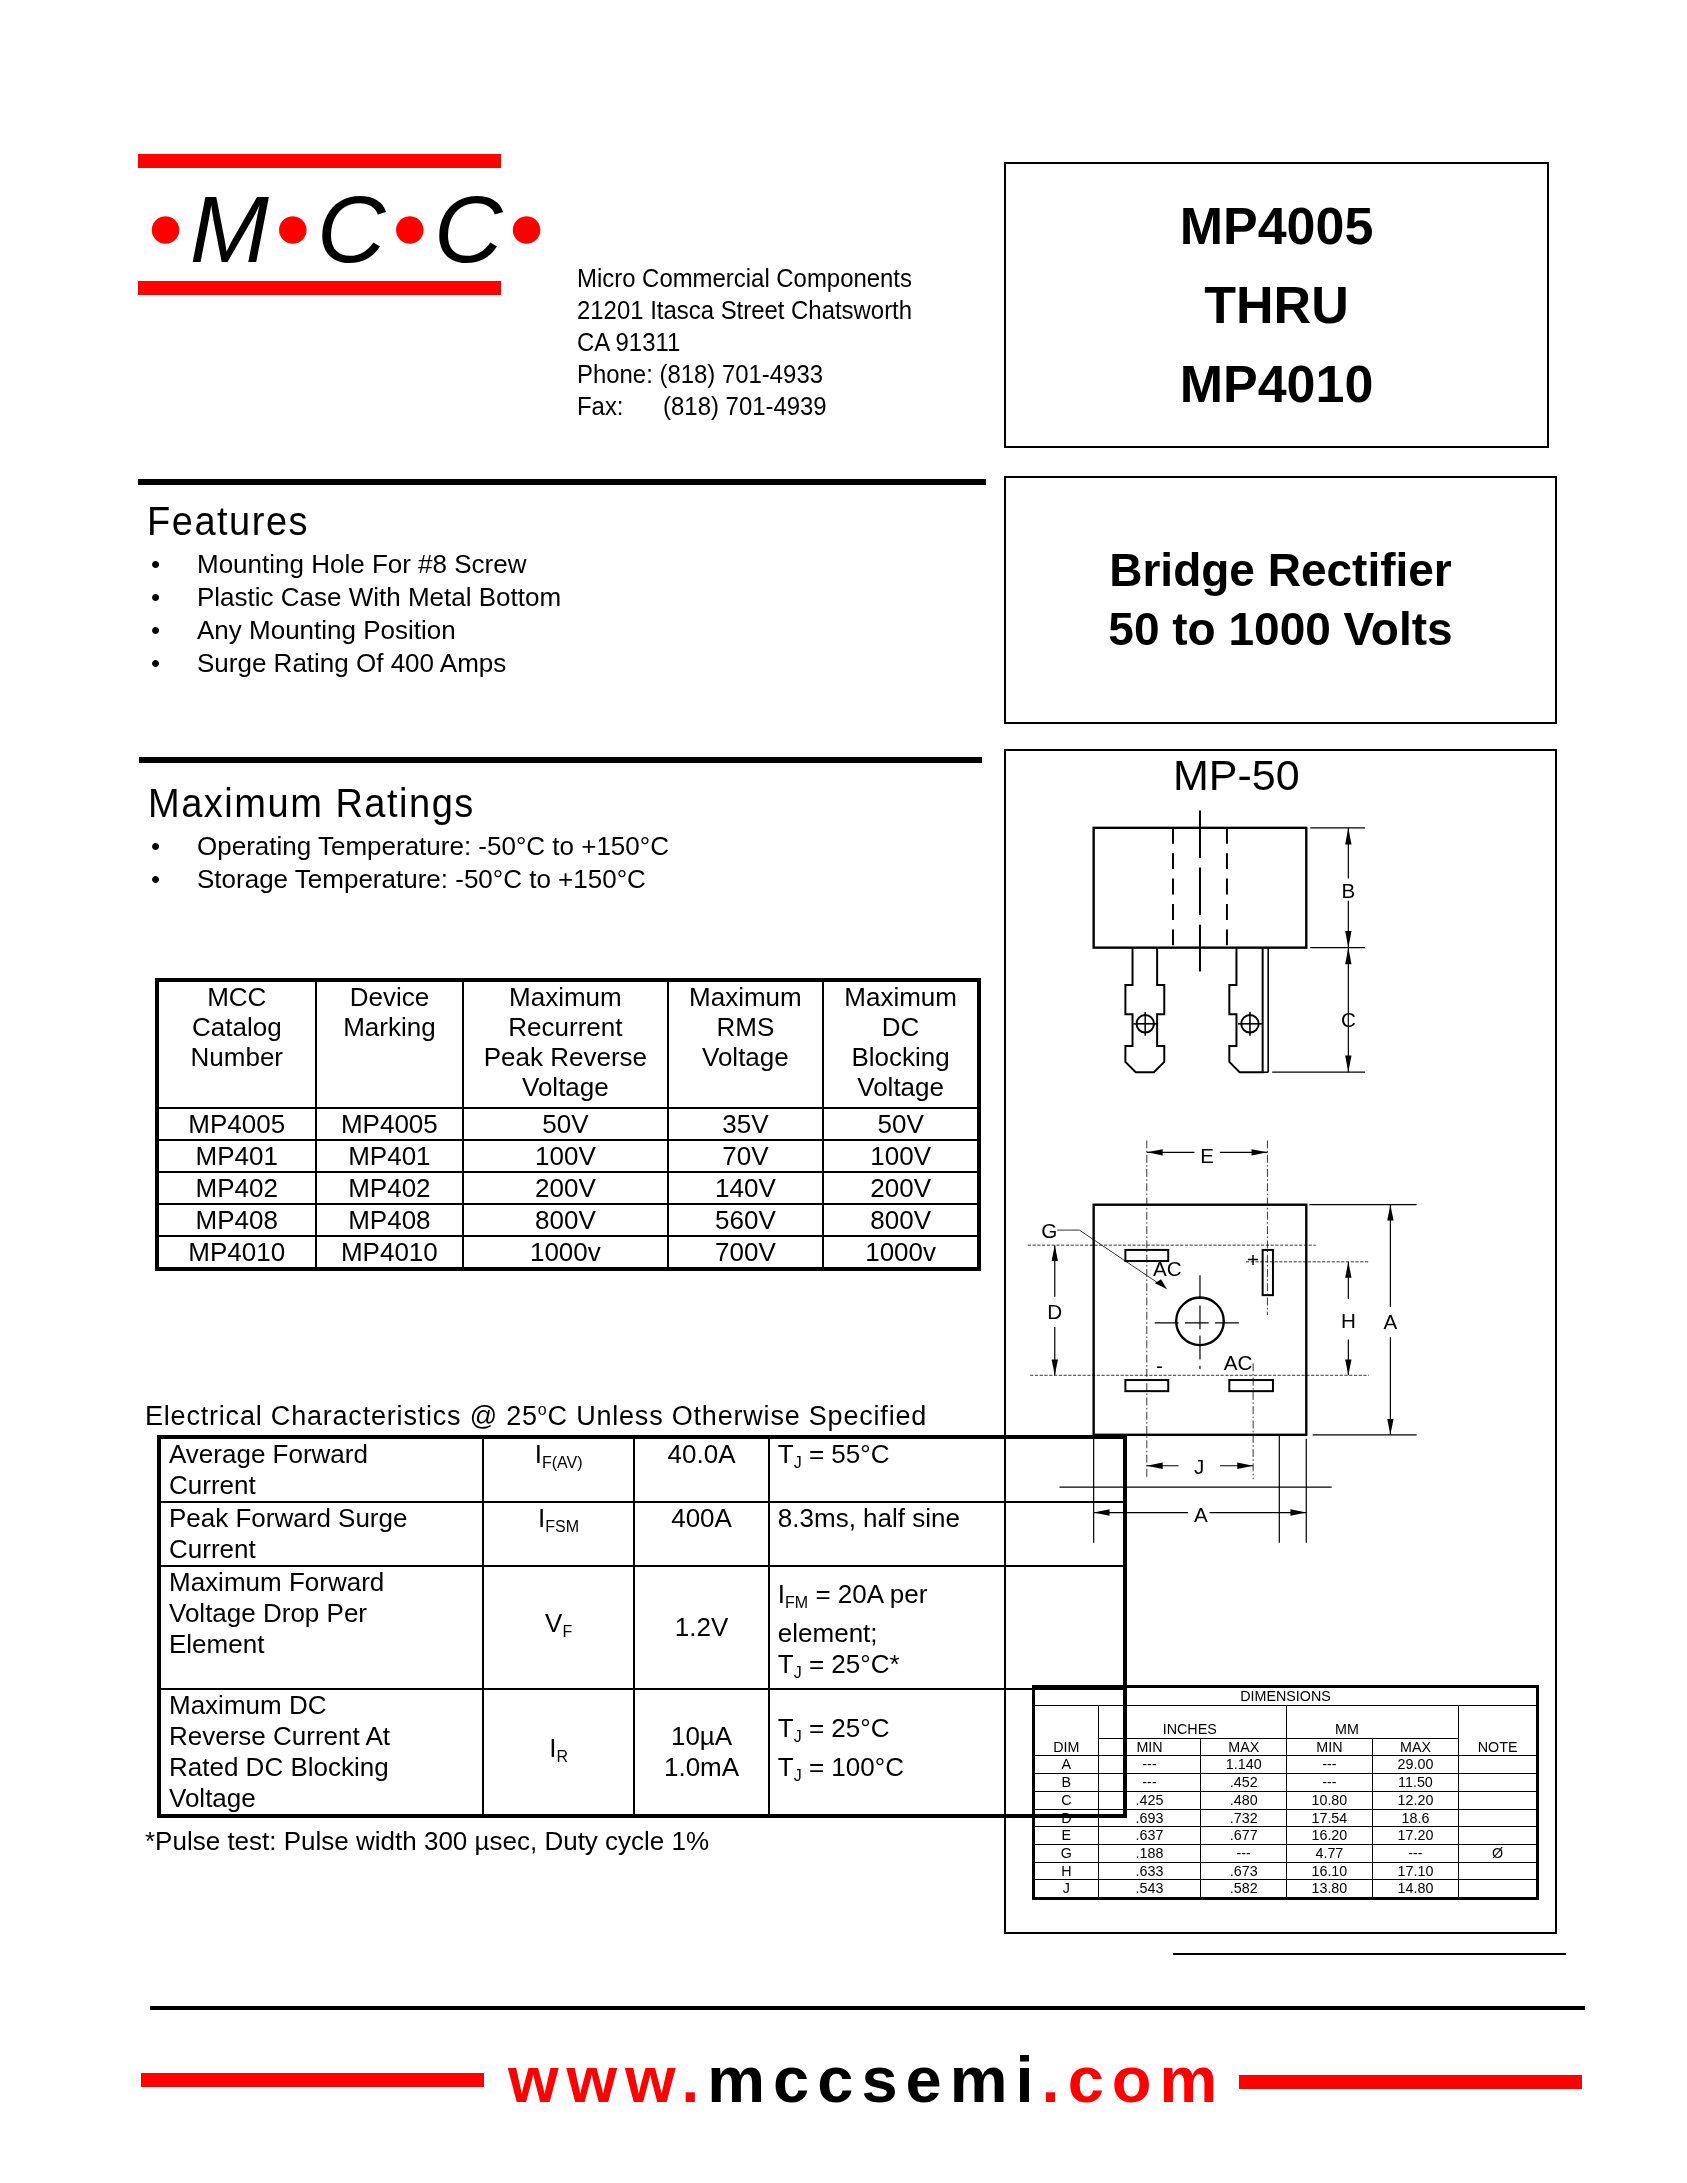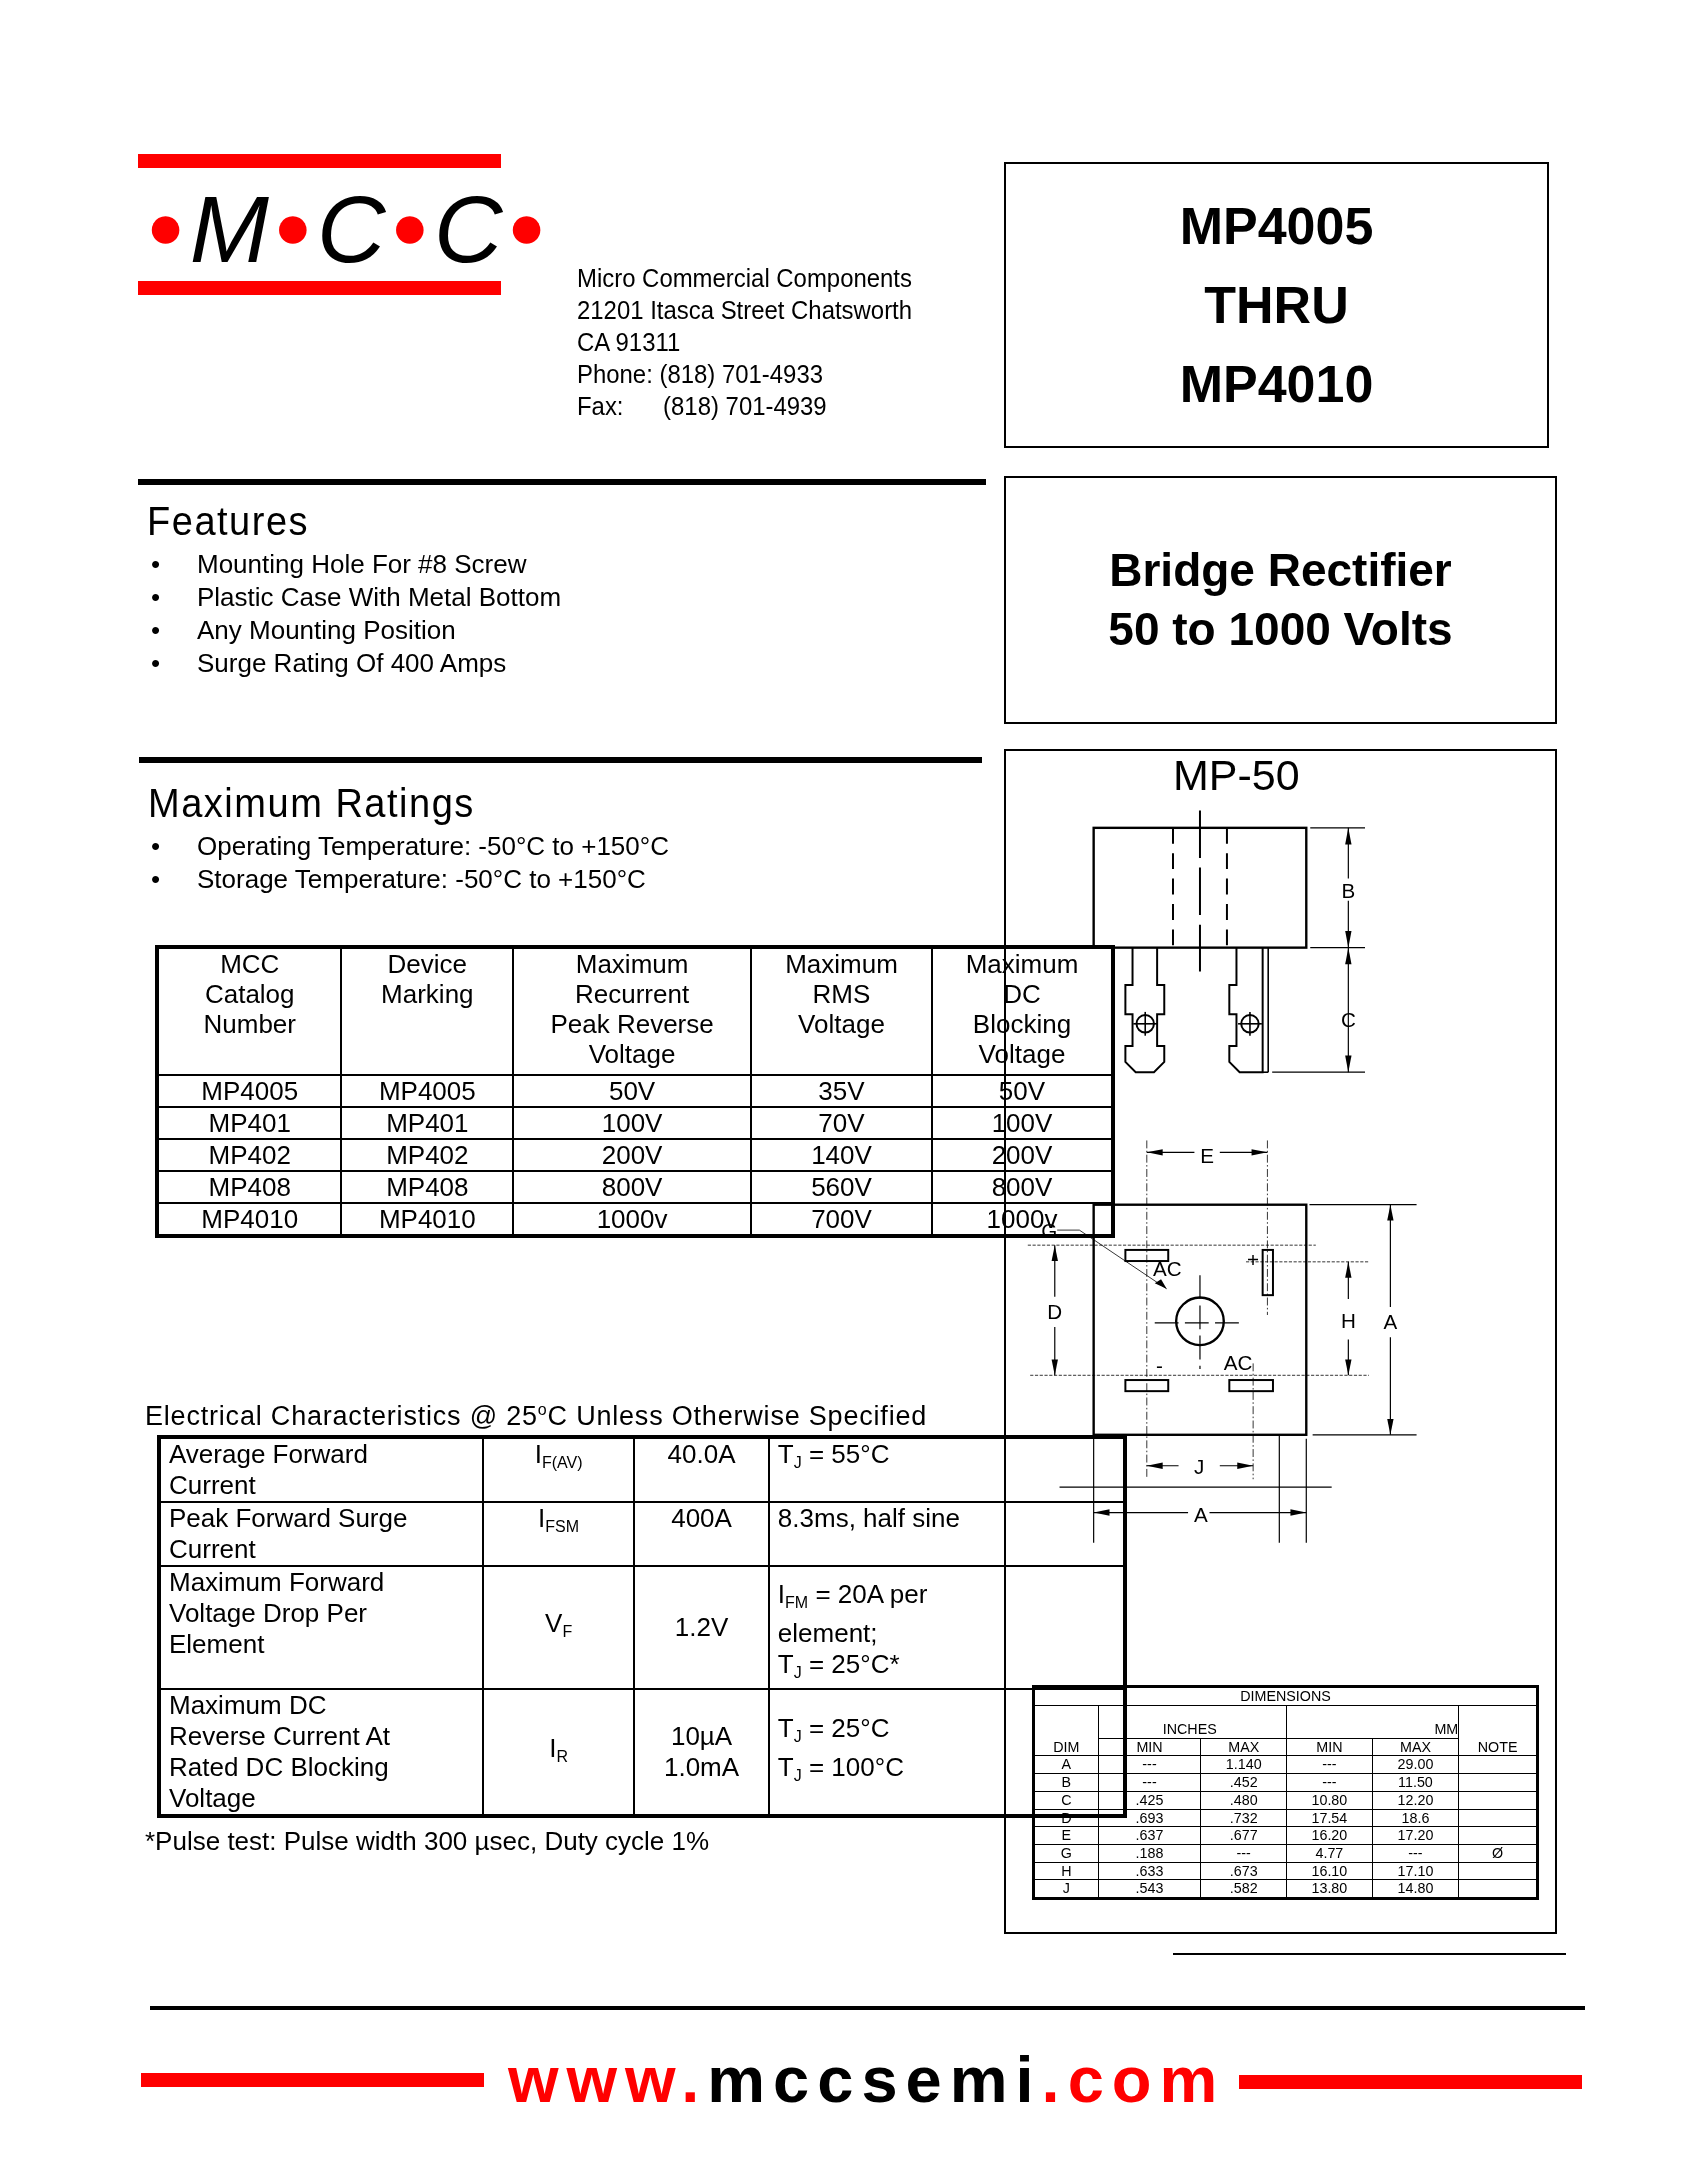--- a/index.html
+++ b/index.html
@@ -15,21 +15,21 @@
   .title-box div{font-weight:bold;font-size:52px;line-height:79px;}
   .sub-box{left:1004px;top:476px;width:553px;height:248px;display:flex;flex-direction:column;align-items:center;justify-content:center;}
   .sub-box div{font-weight:bold;font-size:46px;line-height:59px;white-space:nowrap;}
   .diag-box{left:1004px;top:749px;width:553px;height:1185px;}
   .section-title{position:absolute;font-size:40px;letter-spacing:1.6px;transform:scaleX(0.95);transform-origin:left top;white-space:nowrap;}
   .bullets{position:absolute;font-size:26px;line-height:33px;white-space:nowrap;}
   .bullets .li{position:relative;height:33px;}
   .bullets .b{position:absolute;left:0;top:0;}
   .bullets .t{position:absolute;left:46px;top:0;}
   table{border-collapse:collapse;}
-  .rt{position:absolute;left:155px;top:945px;width:960px;}
+  .rt{position:absolute;left:155px;top:978px;width:826px;}
   .rt td{border:2.4px solid #000;text-align:center;font-size:26px;line-height:30px;padding:0 3.2px;vertical-align:top;}
   .rt{border:4px solid #000;}
   .rt thead td{height:125px;}
   .rt tbody td{height:30px;}
   .ec-title{position:absolute;left:145px;top:1401px;font-size:27px;letter-spacing:0.8px;white-space:nowrap;}
   .ec-title sup{font-size:16px;}
   .et{position:absolute;left:157px;top:1435px;width:970px;border:4px solid #000;}
   .et td{border:2.4px solid #000;font-size:26px;line-height:31px;padding:0 8px;vertical-align:top;}
   .et td.c{text-align:center;}
   .et sub{font-size:16px;vertical-align:-4.8px;}
@@ -370,21 +370,21 @@
       <col style="width:87px">
       <col style="width:79px">
     </colgroup>
   <tbody>
       <tr>
         <td colspan="6">DIMENSIONS</td>
       </tr>
   <tr style="height:33px">
     <td rowspan="2" style="vertical-align:bottom">DIM</td>
     <td colspan="2" style="vertical-align:bottom;text-align:left;padding-left:64px">INCHES</td>
-    <td colspan="2" style="vertical-align:bottom;text-align:right;padding-left:48px">MM</td>
+    <td colspan="2" style="vertical-align:bottom;text-align:left;padding-left:48px">MM</td>
     <td rowspan="2" style="vertical-align:bottom">NOTE</td>
   </tr>
   <tr>
     <td>MIN</td>
         <td>MAX</td>
         <td>MIN</td>
         <td>MAX</td>
   </tr>
   <tr>
         <td>A</td>

